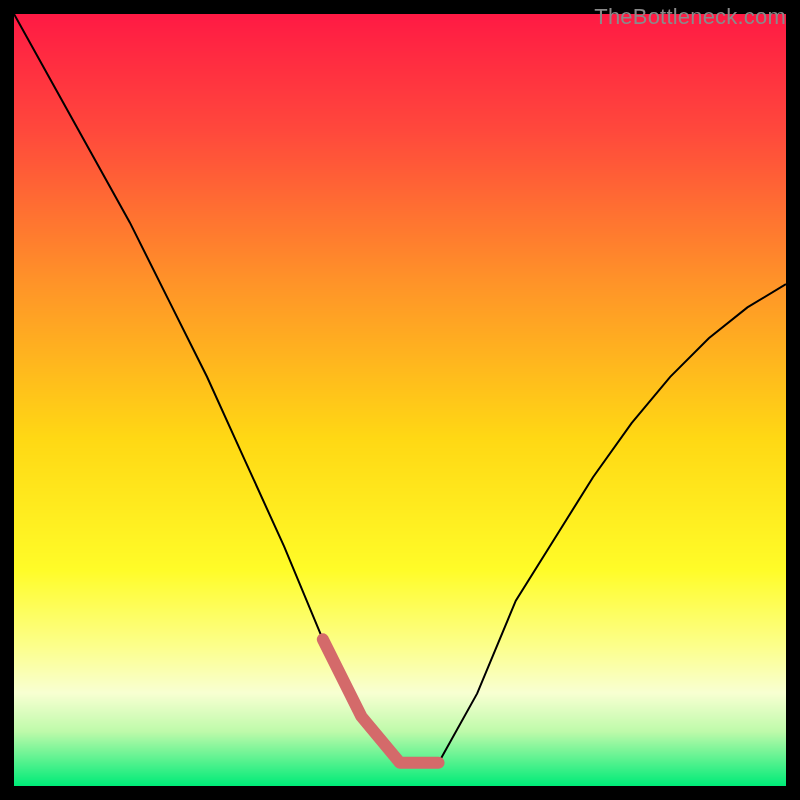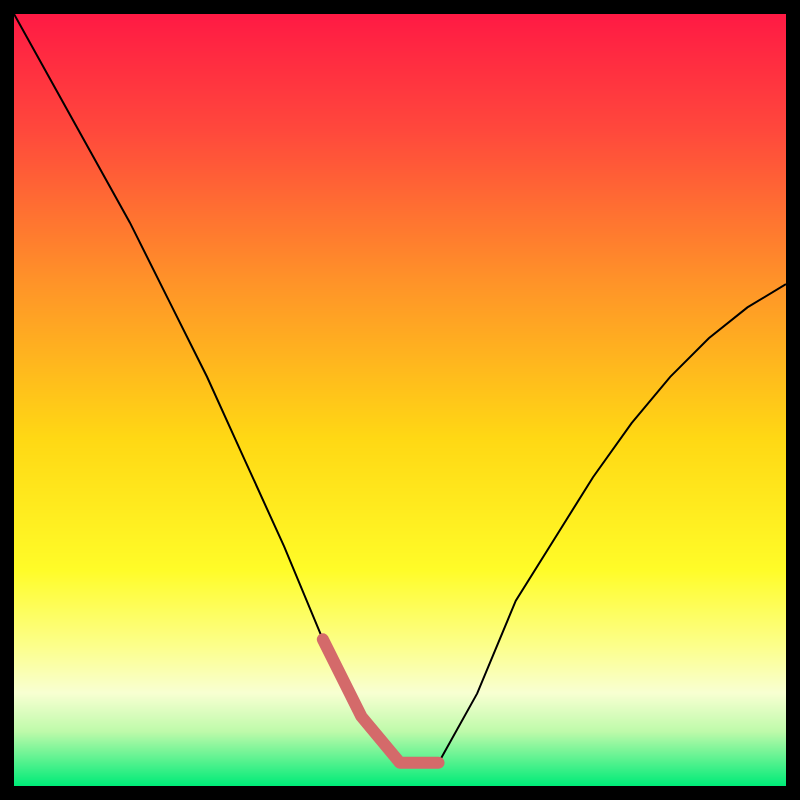--- a/index.html
+++ b/index.html
@@ -830,13 +830,14 @@
       <div style="position: absolute; left: 0px; right: 0px; top: 767px; height: 1px; background: rgb(14, 236, 124);"></div>
       <div style="position: absolute; left: 0px; right: 0px; top: 768px; height: 1px; background: rgb(11, 236, 123);"></div>
       <div style="position: absolute; left: 0px; right: 0px; top: 769px; height: 1px; background: rgb(7, 236, 122);"></div>
       <div style="position: absolute; left: 0px; right: 0px; top: 770px; height: 1px; background: rgb(4, 235, 121);"></div>
       <div style="position: absolute; left: 0px; right: 0px; top: 771px; height: 1px; background: rgb(0, 235, 120);"></div>
     <svg class="curve" viewBox="0 0 772 772" preserveAspectRatio="none">
       <path id="main-path" class="main" d="M0.0 0.0 L38.6 69.5 L77.2 139.0 L115.8 208.4 L154.4 285.6 L193.0 362.8 L231.6 447.8 L270.2 532.7 L308.8 625.3 L347.4 702.5 L386.0 748.8 L424.6 748.8 L463.2 679.4 L501.8 586.7 L540.4 525.0 L579.0 463.2 L617.6 409.2 L656.2 362.8 L694.8 324.2 L733.4 293.4 L772.0 270.2"></path>
       <path id="trough-path" class="trough" d="M308.8 625.3 L347.4 702.5 L386.0 748.8 L424.6 748.8"></path>
     </svg>
   </div>
+  <div class="watermark">TheBottleneck.com</div>
 </div>
 
 </body></html>

